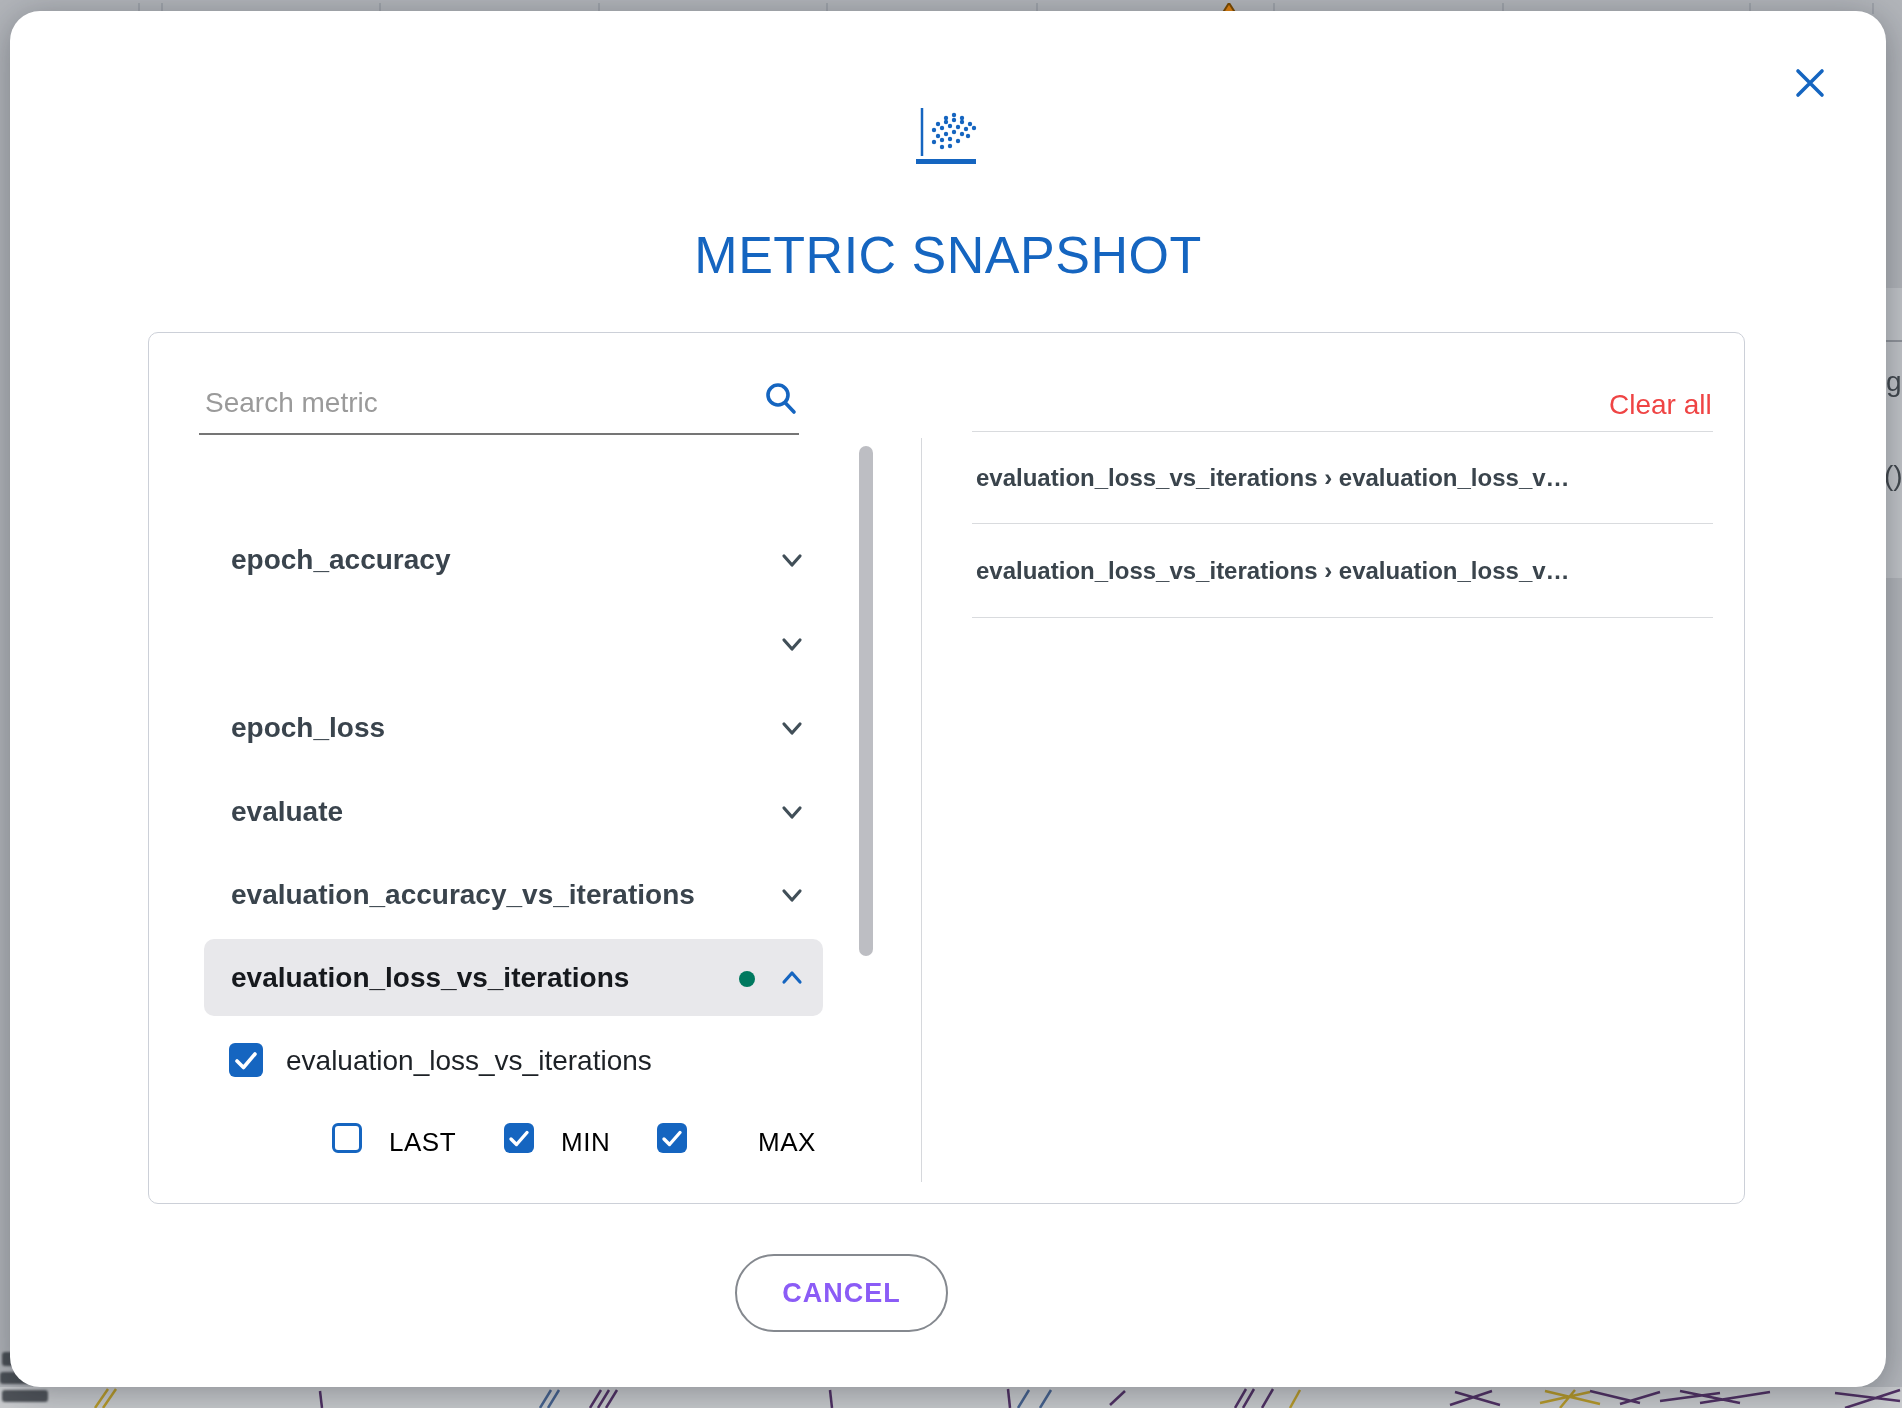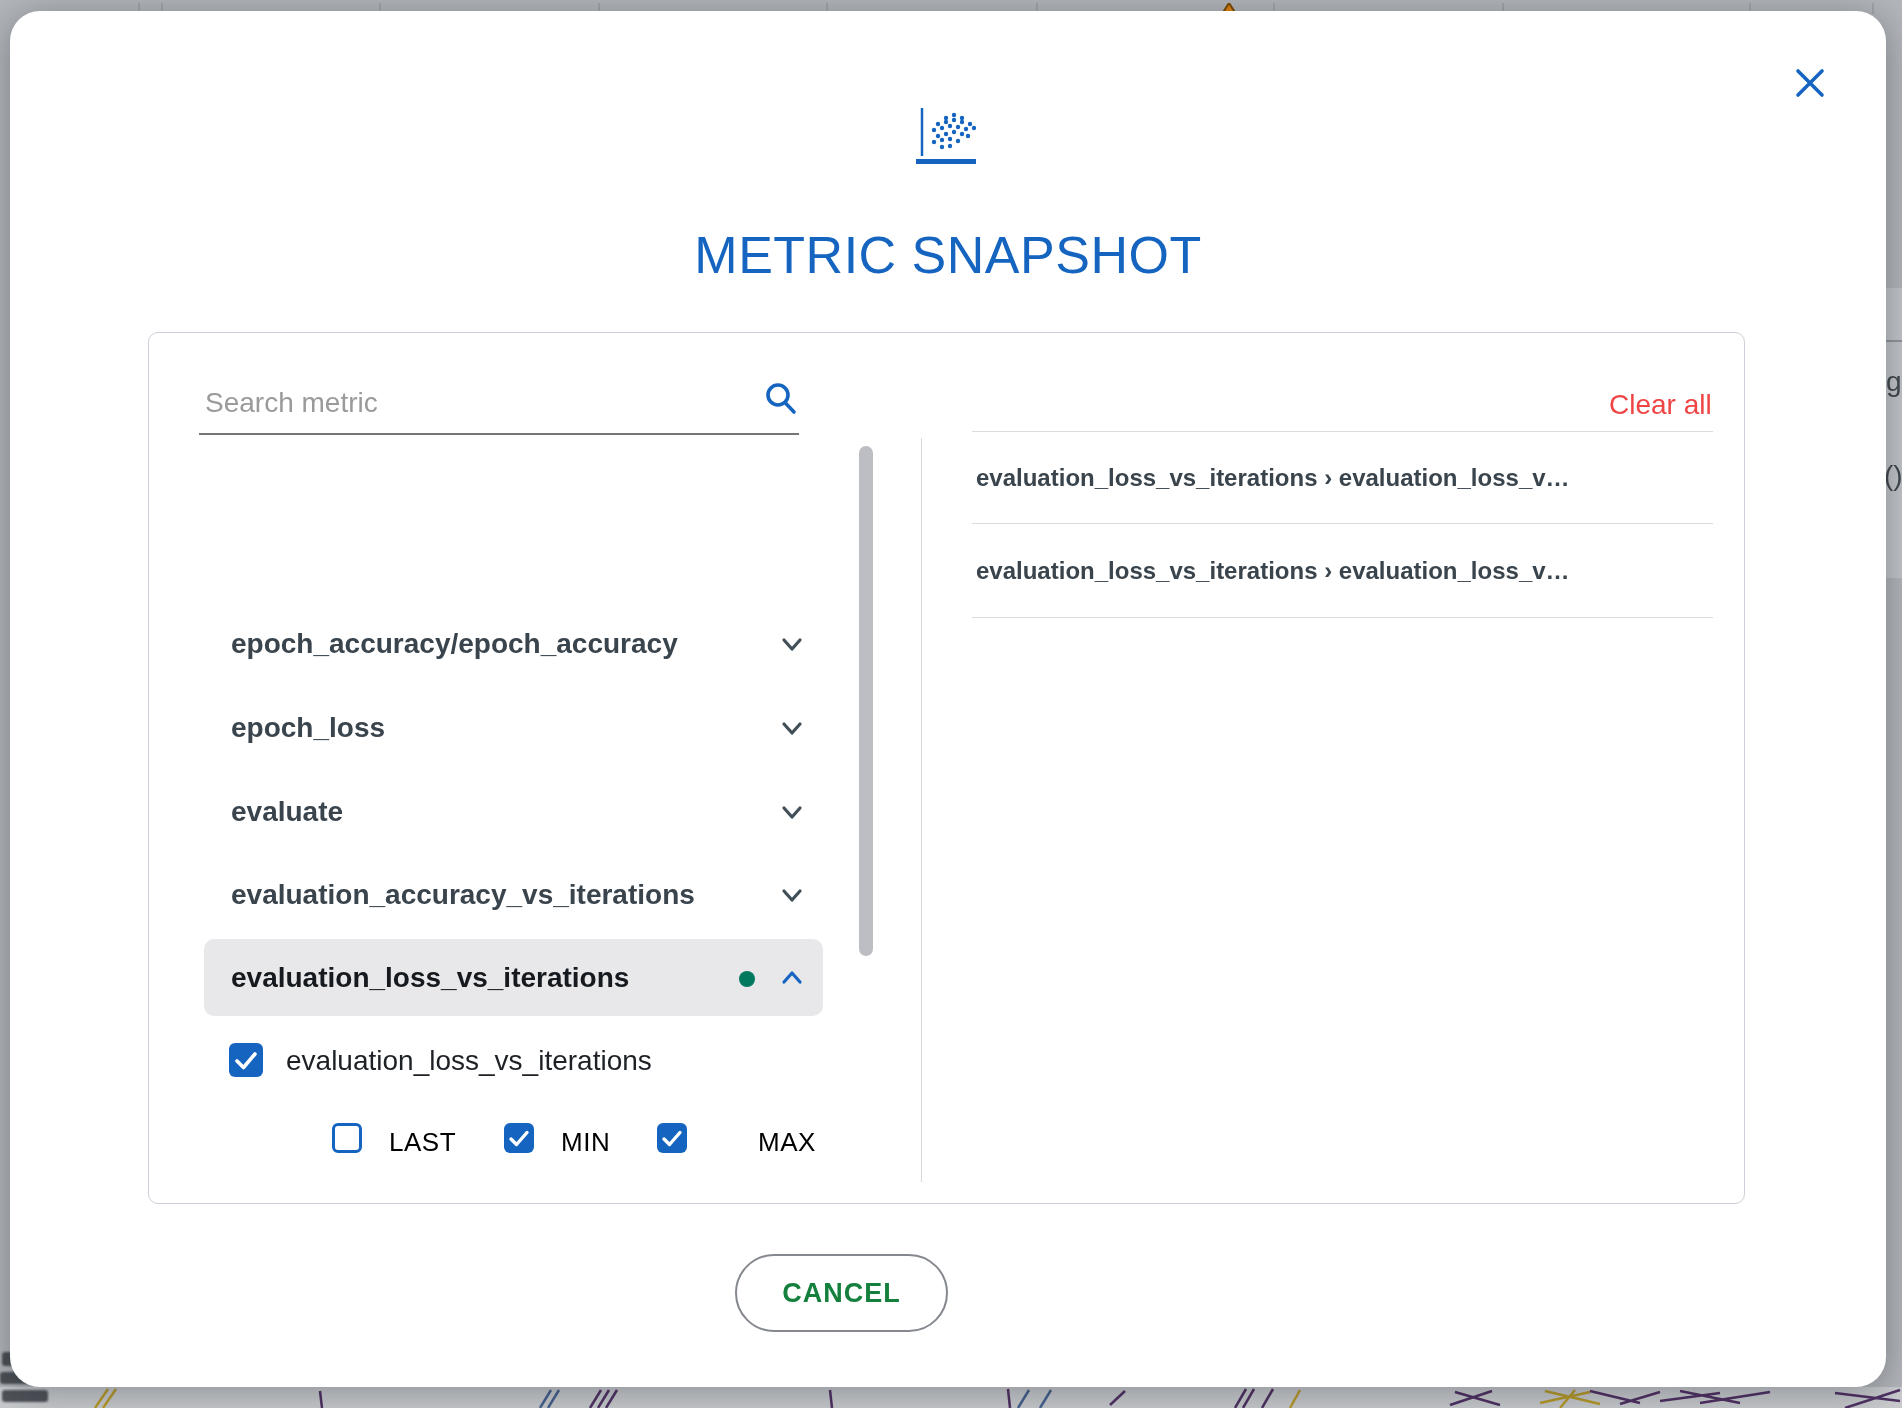--- a/index.html
+++ b/index.html
@@ -90,21 +90,21 @@
     position:absolute;left:4px;top:50%;transform:translateY(-50%);
     font-size:24px;font-weight:700;color:#3a444c;white-space:nowrap;
   }
 
   
   .btn{
     position:absolute;top:1243px;height:78px;border-radius:40px;
     font-family:"Liberation Sans",sans-serif;font-size:27px;font-weight:700;
     letter-spacing:1px;cursor:pointer;
   }
-  .btn-cancel{left:725px;width:213px;background:#fff;border:2px solid #85898f;color:#15803d;}
+  .btn-cancel{left:725px;width:213px;background:#fff;border:2px solid #85898f;color:#8b5cf6;}
   .btn-apply{left:963px;width:187px;background:#1565c0;border:none;color:#ffffff;}
 </style>
 </head>
 <body>
 
 <div class="bg-strip bg-top">
   <svg width="1902" height="11">
     <g stroke="#9fa3aa" stroke-width="2">
       <line x1="139" y1="0" x2="139" y2="11"></line>
         <line x1="162" y1="0" x2="162" y2="11"></line>
@@ -197,22 +197,27 @@
 
   <div class="panel">
 
     <input class="search-input" type="text" placeholder="Search metric" style="">
     <svg class="search-icon" viewBox="0 0 40 40">
       <circle cx="17" cy="16" r="10" stroke="#1565c0" stroke-width="3.6" fill="none"></circle>
       <line x1="24.5" y1="24" x2="33" y2="33" stroke="#1565c0" stroke-width="3.6" stroke-linecap="round"></line>
     </svg>
     <div class="scrollbar-thumb"></div>
 
+    <div class="metric-row" style="top:188px;">
+      <span class="lbl">epoch_accuracy</span>
+      <svg class="chev" viewBox="0 0 32 32">
+        <path d="M8 12 L16 21 L24 12" stroke="#414f58" stroke-width="3.2" fill="none" stroke-linecap="round" stroke-linejoin="round"></path>
+      </svg>
+    </div>
     <div class="metric-row" style="top:272px;">
-      <span class="lbl">epoch_accuracy/epoch_accuracy</span>
       <svg class="chev" viewBox="0 0 32 32">
         <path d="M8 12 L16 21 L24 12" stroke="#414f58" stroke-width="3.2" fill="none" stroke-linecap="round" stroke-linejoin="round"></path>
       </svg>
     </div>
     <div class="metric-row" style="top:356px;">
       <span class="lbl">epoch_loss</span>
       <svg class="chev" viewBox="0 0 32 32">
         <path d="M8 12 L16 21 L24 12" stroke="#414f58" stroke-width="3.2" fill="none" stroke-linecap="round" stroke-linejoin="round"></path>
       </svg>
     </div>

